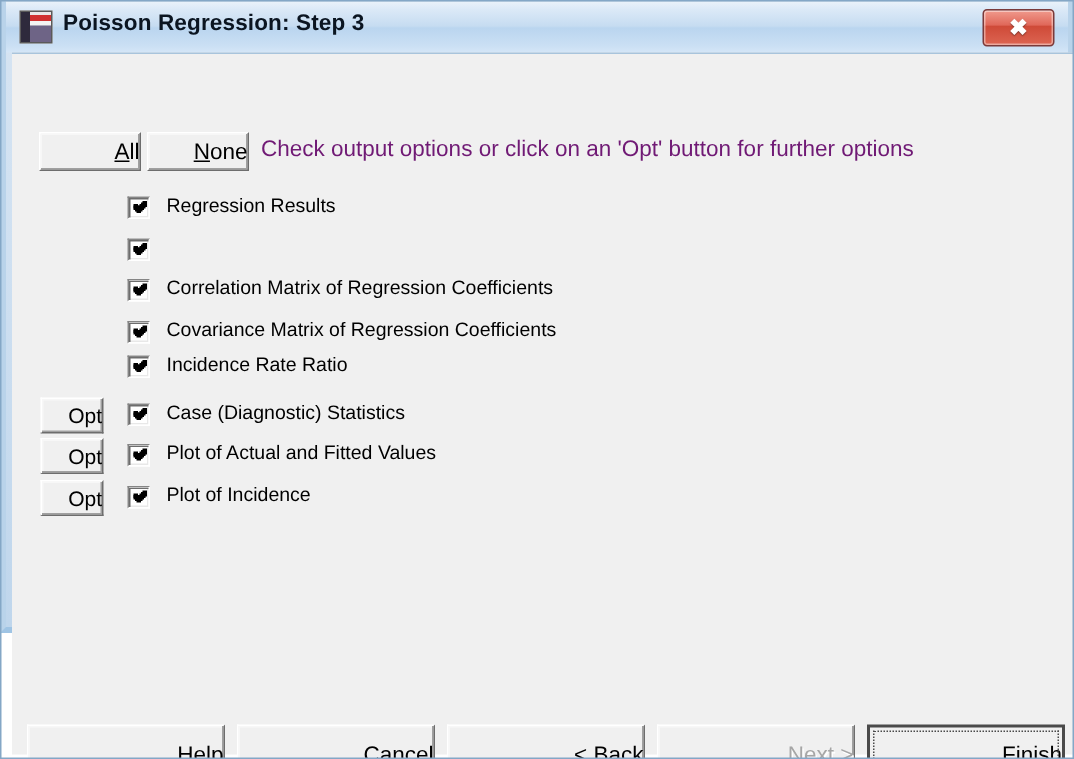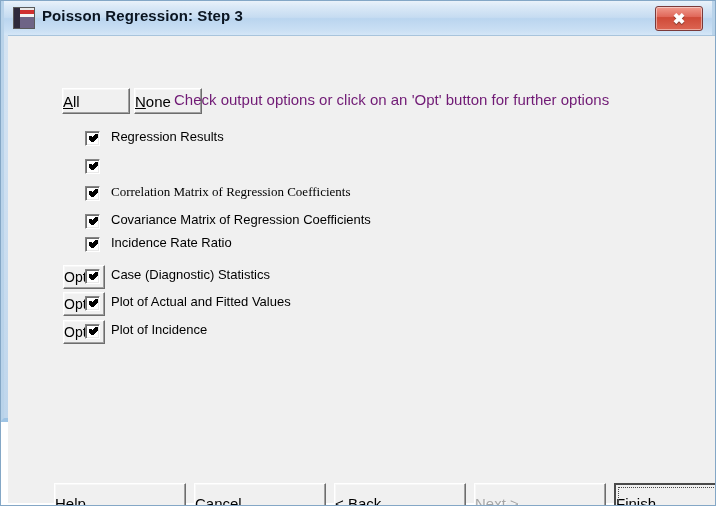--- a/index.html
+++ b/index.html
@@ -124,23 +124,22 @@
     border-bottom: 1px solid #6d6d6d;
     box-shadow: inset -1px -1px 0 0 #a0a0a0, inset 1px 1px 0 0 #f7f7f7;
     font-family: "Liberation Sans", sans-serif;
     font-size: 15px;
     color: #000000;
     text-align: center;
     cursor: pointer;
     white-space: nowrap;
     display: flex;
     align-items: center;
-    justify-content: flex-start;
+    justify-content: flex-end;
     user-select: none;
-    margin-left: 36px;
   }
   .win-btn.disabled {
     color: #a6a6a6;
     text-shadow: 1px 1px 0 #ffffff;
     cursor: default;
   }
   .win-btn.default-btn {
     border: 2px solid #4a4a4a;
     box-shadow: none;
     background: #f0f0f0;
@@ -267,21 +266,21 @@
           <div class="checkbox">
             <div class="tick"></div>
           </div>
           <div class="opt-label">Regression Results</div>
         </div>
         <div class="opt-row" style="top: 119.5px;">
           <div class="checkbox">
             <div class="tick"></div>
           </div>
         </div>
-        <div class="opt-row" style="top: 147px; font-family: Liberation Serif, serif;">
+        <div class="opt-row" style="top: 147px;">
           <div class="checkbox">
             <div class="tick"></div>
           </div>
           <div class="opt-label">Correlation Matrix of Regression Coefficients</div>
         </div>
         <div class="opt-row" style="top: 174.5px;">
           <div class="checkbox">
             <div class="tick"></div>
           </div>
           <div class="opt-label">Covariance Matrix of Regression Coefficients</div>

